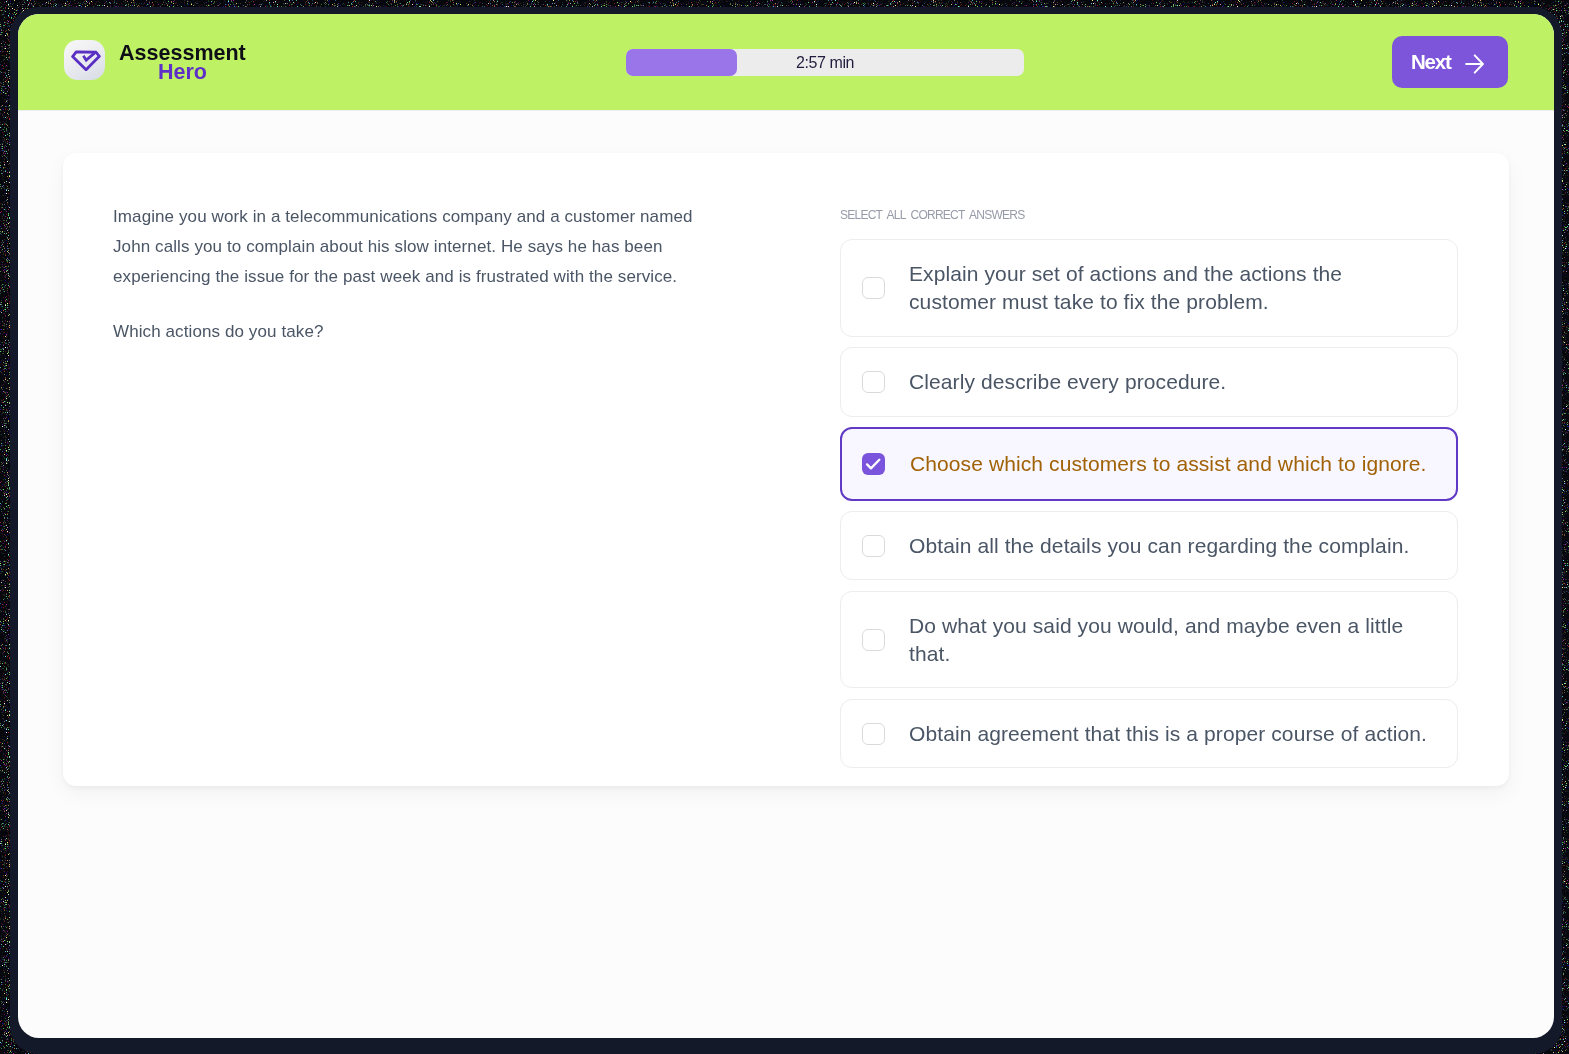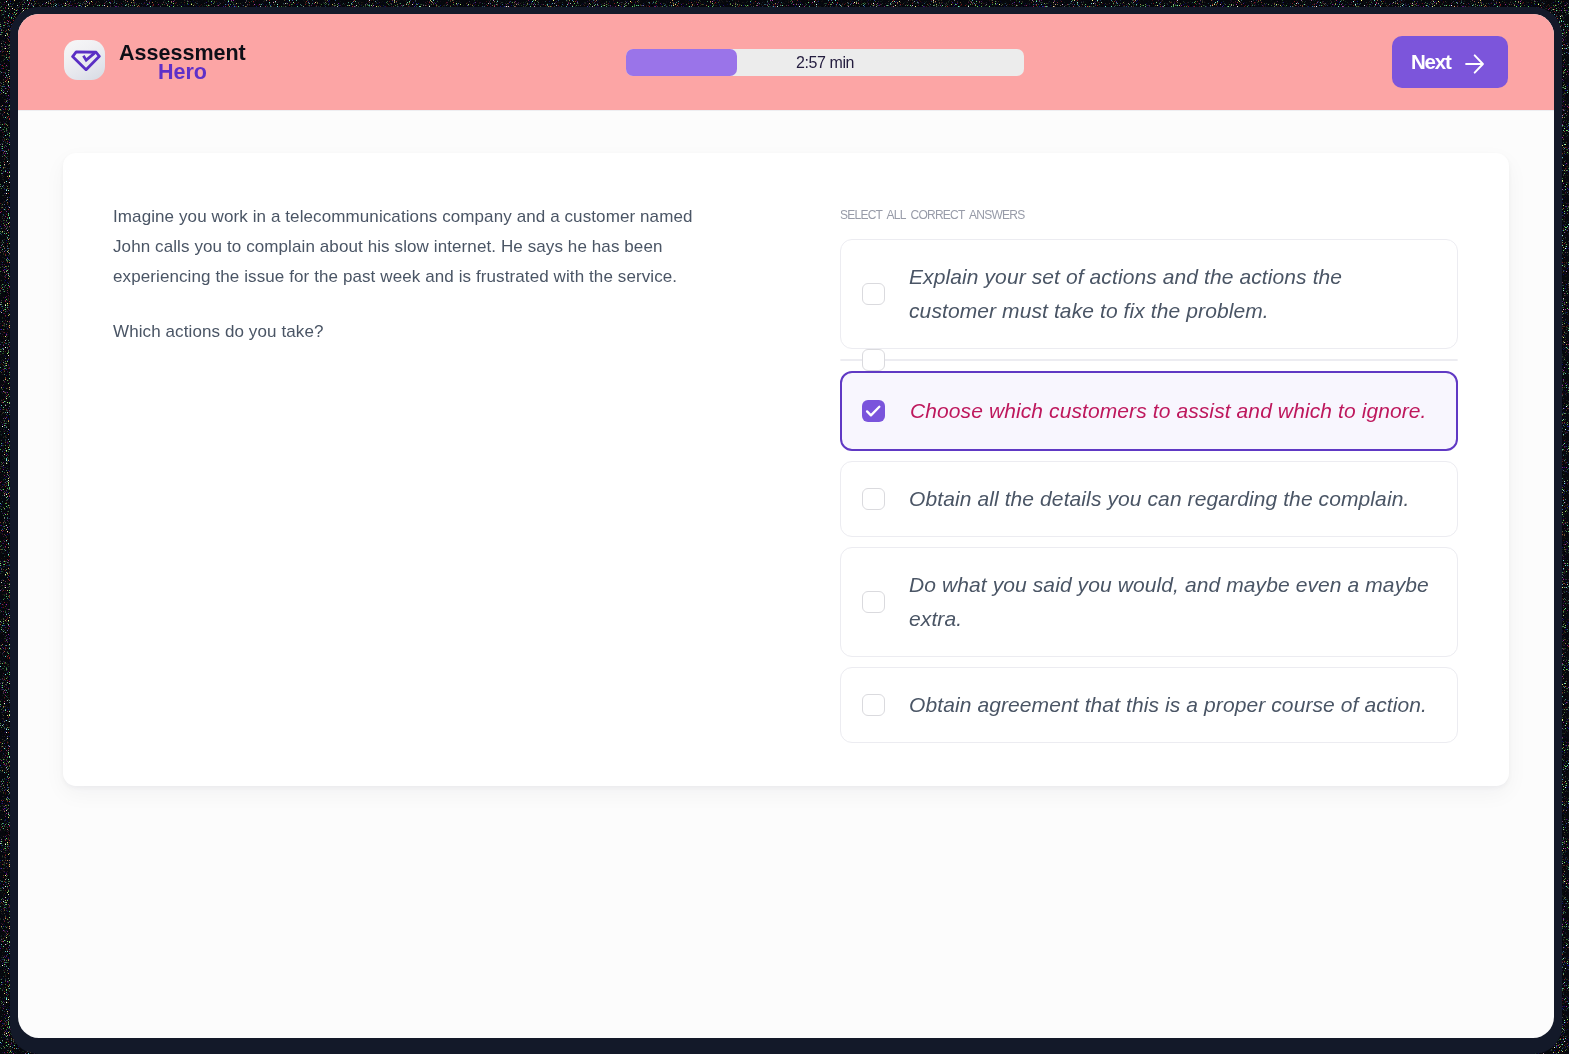--- a/index.html
+++ b/index.html
@@ -4,21 +4,21 @@
 <style>
   html,body{margin:0;padding:0;}
   body{width:1569px;height:1054px;overflow:hidden;background:#131929;
        font-family:"Liberation Sans",sans-serif;-webkit-font-smoothing:antialiased;}
   .backdrop{position:absolute;left:0;top:0;width:1569px;height:1054px;background:#05070c;overflow:hidden;}
   .noise-svg{position:absolute;left:0;top:0;}
   .frame{position:absolute;left:10px;top:7px;width:1552px;height:1047px;background:#131929;border-radius:28px;}
   .app{position:absolute;left:8px;top:7px;width:1536px;height:1024px;background:#fcfcfc;border-radius:21px;overflow:hidden;}
 
   
-  .header{position:absolute;left:0;top:0;width:1536px;height:96px;background:#fca5a5;border-bottom:1px solid #eeeef1;}
+  .header{position:absolute;left:0;top:0;width:1536px;height:96px;background:#bef264;border-bottom:1px solid #eeeef1;}
   .logo{position:absolute;left:46.1px;top:30.8px;}
   .logo-badge{position:absolute;left:0;top:-4.5px;width:40.5px;height:39.5px;border-radius:13.5px;
       background:linear-gradient(150deg,#f7f7f8 0%,#f0f0f3 35%,#e3e5ec 70%,#d5dae2 100%);}
   .logo-badge svg{position:absolute;left:7.4px;top:8.3px;}
   .logo-text{position:absolute;left:55px;top:-0.5px;}
   .logo-l1{font-size:21.5px;font-weight:700;color:#0e0e17;letter-spacing:0px;line-height:19px;}
   .logo-l2{font-size:21.5px;font-weight:700;color:#5f30c8;letter-spacing:0px;line-height:19px;margin-top:0px;text-align:center;}
 
   .timer{position:absolute;left:608px;top:35px;width:398px;height:27px;border-radius:7px;background:#ececec;}
   .timer-fill{position:absolute;left:0;top:0;height:27px;border-radius:7px;background:#9a74e9;}
@@ -40,23 +40,23 @@
 
   .acol{position:absolute;left:777px;top:52px;width:618px;}
   .alabel{font-size:12px;letter-spacing:-.75px;word-spacing:2.7px;color:#979ba8;height:21px;line-height:21px;}
   .opts{position:absolute;left:0;top:33.9px;width:618px;}
   .opt{position:relative;border:1px solid #ececf1;border-radius:12px;box-sizing:border-box;margin-bottom:10.2px;}
   .opt.sel{border:2px solid #6039c4;background:#f8f6fe;}
   .cb{position:absolute;left:21px;top:50%;margin-top:-11px;width:23px;height:22px;border-radius:6px;
       border:1.8px solid #dadade;background:#fff;box-sizing:border-box;}
   .opt.sel .cb{left:20px;background:#7a54dc;border:none;}
   .cb svg{position:absolute;left:3.2px;top:4.2px;}
-  .otext{display:block;margin-left:68px;margin-right:27px;font-size:21px;line-height:34px;color:#4a5565;
-      padding-top:19.9px;padding-bottom:19.9px;letter-spacing:.1px;font-style:italic;}
-  .opt.sel .otext{color:#be185d;margin-left:68px;margin-right:26px;padding-top:20.85px;padding-bottom:20.85px;}
+  .otext{display:block;margin-left:68px;margin-right:27px;font-size:21px;line-height:28px;color:#4a5565;
+      padding-top:19.9px;padding-bottom:19.9px;letter-spacing:.1px;}
+  .opt.sel .otext{color:#a16207;margin-left:68px;margin-right:26px;padding-top:20.85px;padding-bottom:20.85px;}
 </style>
 </head>
 <body>
 
 <div class="backdrop">
   <svg class="noise-svg" width="1569" height="1054">
     <defs>
       <filter id="nz" x="0" y="0" width="100%" height="100%" color-interpolation-filters="sRGB">
         <feTurbulence type="fractalNoise" baseFrequency="0.95" numOctaves="1" seed="3" stitchTiles="stitch" result="t"></feTurbulence>
         <feColorMatrix in="t" type="matrix" values="7.5 0 0 0 -3.7  0 7.5 0 0 -3.7  0 0 7.5 0 -3.7  0 0 0 7.5 -4.0" result="n"></feColorMatrix>
@@ -105,36 +105,37 @@
         </div>
       <div class="acol">
         <div class="alabel">SELECT ALL CORRECT ANSWERS</div>
         <div class="opts" id="opts">
             <div class="opt">
               <span class="cb"></span>
               <span class="otext">Explain your set of actions and the actions the customer must take to fix the problem.</span>
             </div>
             <div class="opt">
               <span class="cb"></span>
+              <span class="otext">Clearly describe every procedure.</span>
             </div>
             <div class="opt sel">
               <span class="cb">
                 <svg width="16.5" height="14.5" viewBox="0 0 17 15" fill="none">
                   <path d="M2.1 7.7 6.1 11.7 14.8 2.9" stroke="#fff" stroke-width="2.4" stroke-linecap="round" stroke-linejoin="round"></path>
                 </svg>
               </span>
               <span class="otext">Choose which customers to assist and which to ignore.</span>
             </div>
             <div class="opt">
               <span class="cb"></span>
               <span class="otext">Obtain all the details you can regarding the complain.</span>
             </div>
             <div class="opt">
               <span class="cb"></span>
-              <span class="otext">Do what you said you would, and maybe even a maybe extra.</span>
+              <span class="otext">Do what you said you would, and maybe even a little that.</span>
             </div>
             <div class="opt">
               <span class="cb"></span>
               <span class="otext">Obtain agreement that this is a proper course of action.</span>
             </div>
           </div>
       </div>
     </div>
   </div>
 </div>

